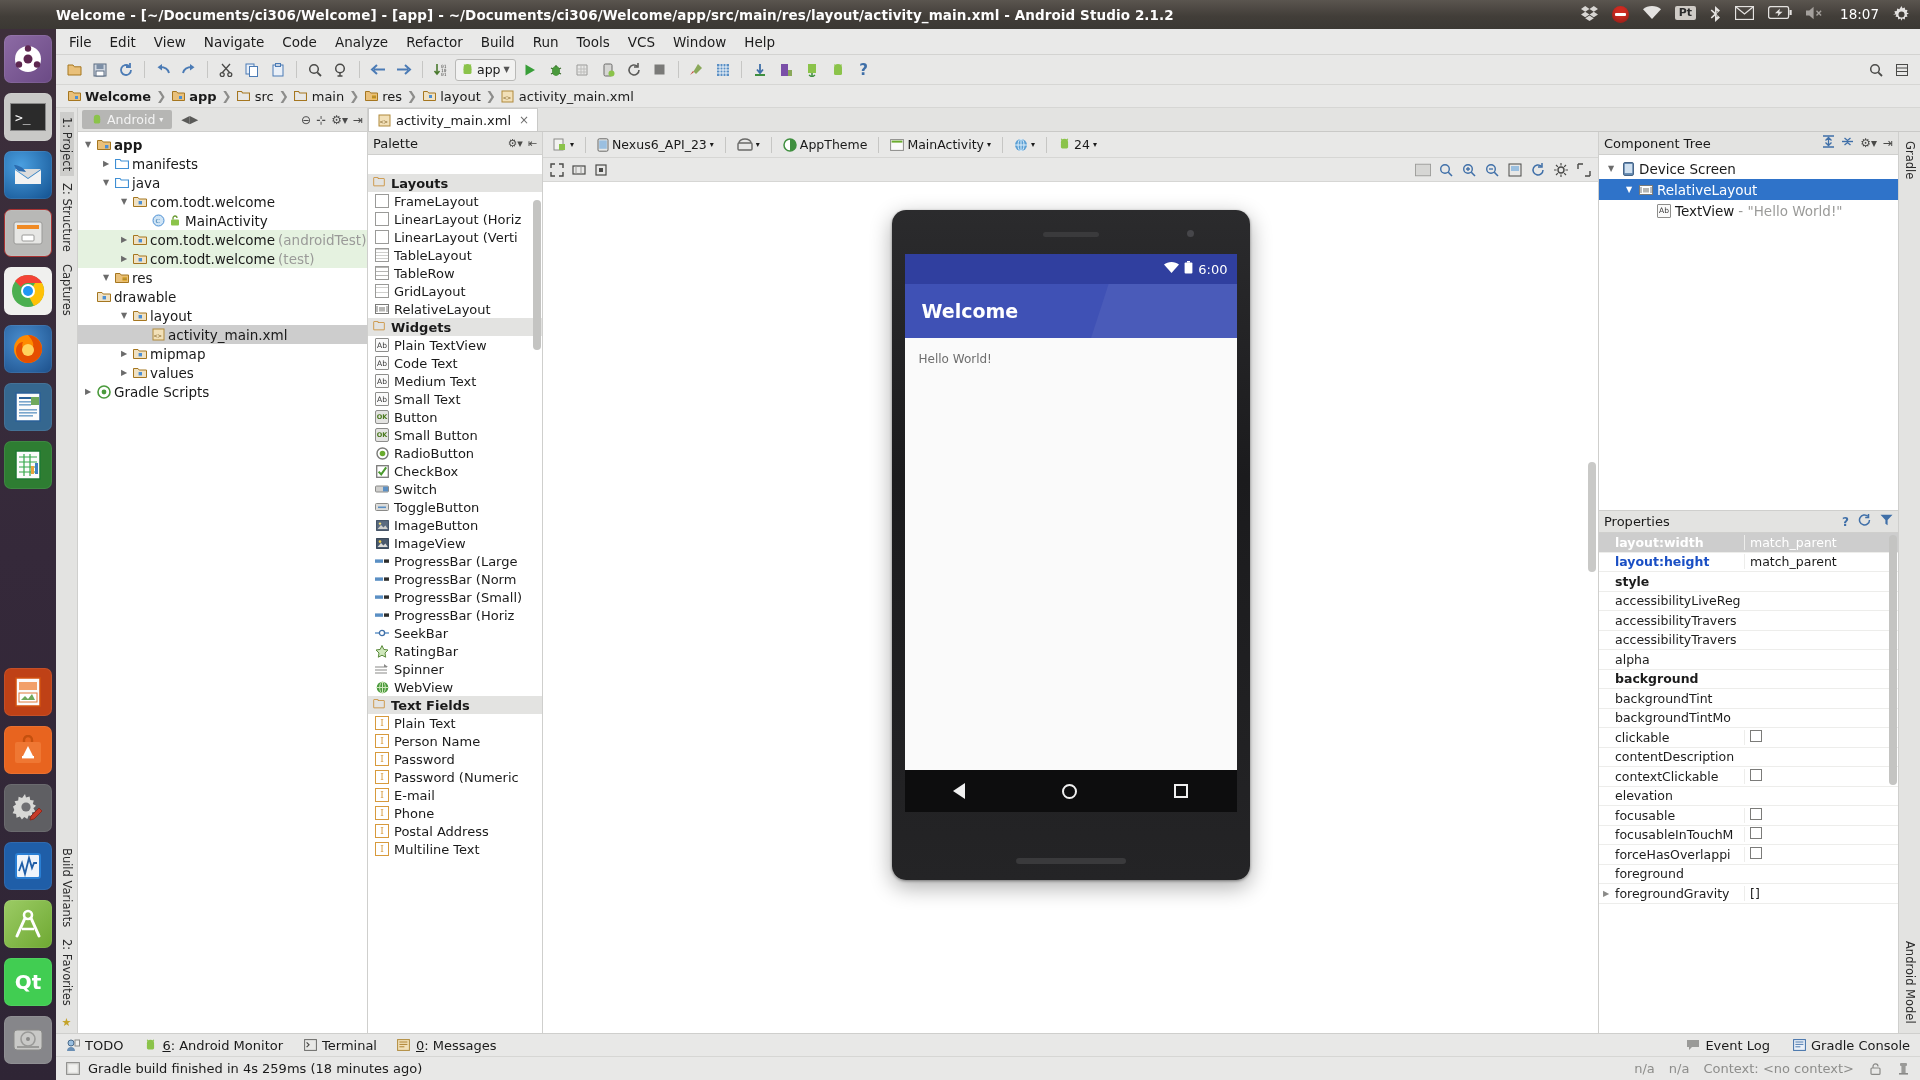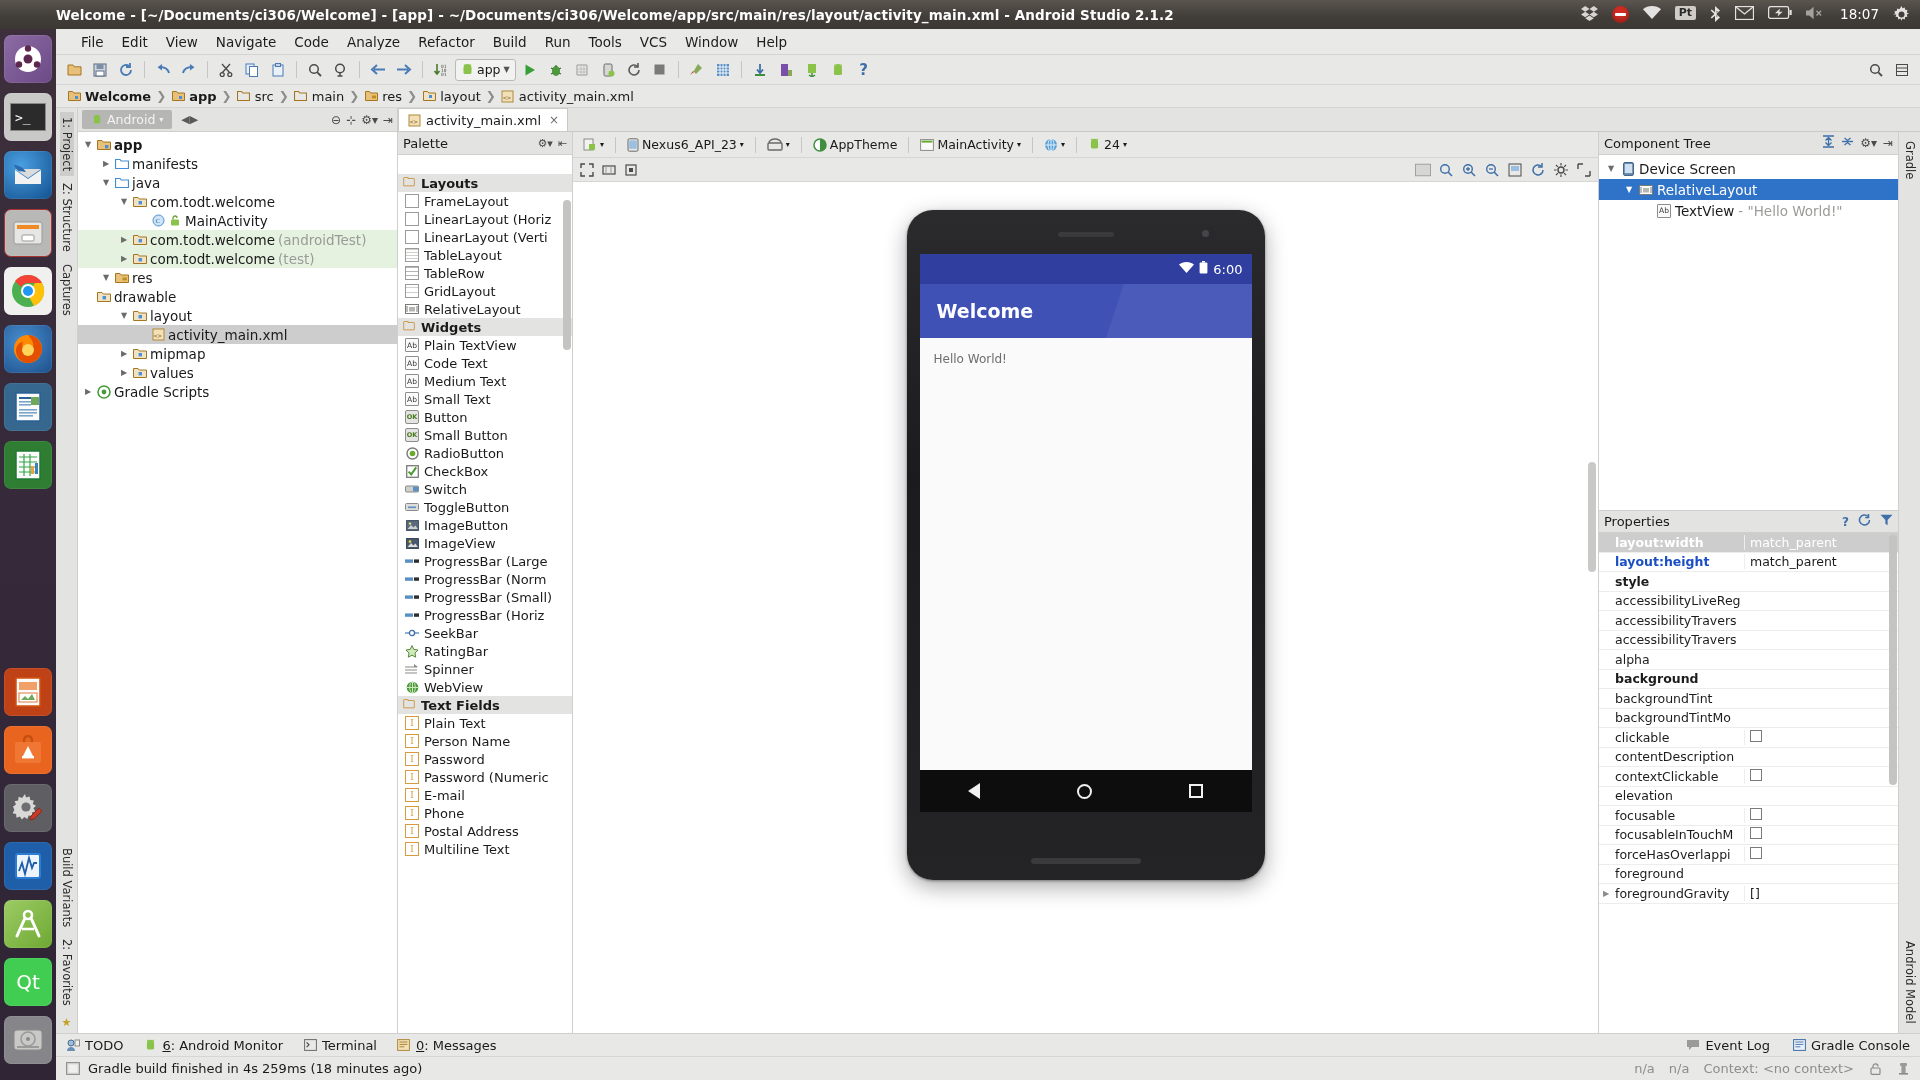--- a/index.html
+++ b/index.html
@@ -63,21 +63,21 @@
 
   
   .ide {
     position: absolute; left: 56px; top: 29px; width: 1864px; height: 1051px;
     background: #e8e8e7; display: flex; flex-direction: column;
   }
 
   
   .menubar {
     height: 26px; display: flex; align-items: center; gap: 0;
-    background: #e9e9e8; border-bottom: 1px solid #d3d3d1; padding-left: 16px;
+    background: #e9e9e8; border-bottom: 1px solid #d3d3d1; padding-left: 4px;
   }
   .menu-item { padding: 3px 9px; font-size: 13.5px; color: #1c1c1c; cursor: default; }
 
   
   .toolbar {
     height: 30px; display: flex; align-items: center; gap: 2px;
     background: #e8e8e7; border-bottom: 1px solid #d6d6d4; padding: 0 6px;
   }
   .tb-btn {
     width: 24px; height: 24px; display: flex; align-items: center;
@@ -111,21 +111,21 @@
   }
   .rail-label {
     writing-mode: vertical-rl; font-size: 11.5px; color: #2b2b2b;
     padding: 5px 0; white-space: nowrap;
   }
   .rail-label.sel { background: #cdcdcb; }
   .rail-grp { display: flex; flex-direction: column; align-items: center; gap: 2px; }
 
   
   .project {
-    width: 320px; background: #fff; border-right: 1px solid #cfcfcd;
+    width: 290px; background: #fff; border-right: 1px solid #cfcfcd;
     display: flex; flex-direction: column;
   }
   .panel-head {
     height: 24px; display: flex; align-items: center; gap: 4px;
     background: #e3e3e1; border-bottom: 1px solid #cfcfcd; padding: 0 4px;
   }
   .panel-tab {
     display: flex; align-items: center; gap: 4px;
     background: #b6b6b4; color: #f3f3f3; font-size: 12.5px;
     padding: 2px 9px; border-radius: 2px;
@@ -204,21 +204,21 @@
   }
   .st2-right { margin-left: auto; display: flex; align-items: center; gap: 7px; }
   .mini { width: 16px; height: 16px; display: inline-flex; align-items: center; justify-content: center; font-size: 11px; color: #444; }
   .canvas { flex: 1; background: #fff; position: relative; overflow: hidden; }
 
   
   .phone {
     position: absolute; left: 50%; transform: translateX(-50%); top: 28px;
     width: 358px; height: 670px;
     background: linear-gradient(180deg, #2b2b2d 0%, #1b1b1d 40%, #242426 100%);
-    border-radius: 26px;
+    border-radius: 14px;
     box-shadow: 0 7px 22px rgba(0,0,0,.33), 0 1px 3px rgba(0,0,0,.4);
     padding: 44px 13px 0 13px;
   }
   .phone-speaker {
     position: absolute; top: 22px; left: 50%; transform: translateX(-50%);
     width: 56px; height: 5px; border-radius: 3px; background: #3a3a3c;
   }
   .phone-cam {
     position: absolute; top: 20px; right: 56px;
     width: 7px; height: 7px; border-radius: 50%; background: #46464a;
@@ -480,21 +480,21 @@
           </svg>
       </div>
       <div class="launcher-icon running" style="background:linear-gradient(135deg,#9ccc65,#6ea832);">
         <svg width="32" height="32" viewBox="0 0 32 32">
             <circle cx="16" cy="7" r="4" fill="none" stroke="#fff" stroke-width="2.6"></circle>
             <path d="M13 10L5 28M19 10l8 18" stroke="#fff" stroke-width="3" fill="none" stroke-linecap="round"></path>
             <path d="M10 21h12" stroke="#fff" stroke-width="2.6"></path>
           </svg>
       </div>
       <div class="launcher-icon" style="background:#41cd52;">
-        <span class="li-glyph" style="color:#fff;font-weight:normal;font-size:20px;">Qt</span>
+        <span class="li-glyph" style="color:#fff;font-weight:bold;font-size:20px;">Qt</span>
       </div>
       <div class="launcher-icon" style="background:#86868a;">
         <svg width="30" height="24" viewBox="0 0 30 24">
             <rect x="1" y="2" width="28" height="20" rx="3" fill="#c9c9c7" stroke="#8a8a88"></rect>
             <circle cx="15" cy="11" r="7" fill="none" stroke="#9a9a98" stroke-width="1.6"></circle>
             <circle cx="15" cy="11" r="2" fill="#8a8a88"></circle>
             <rect x="4" y="18" width="22" height="2" fill="#9a9a98"></rect>
           </svg>
       </div>
     </div>

